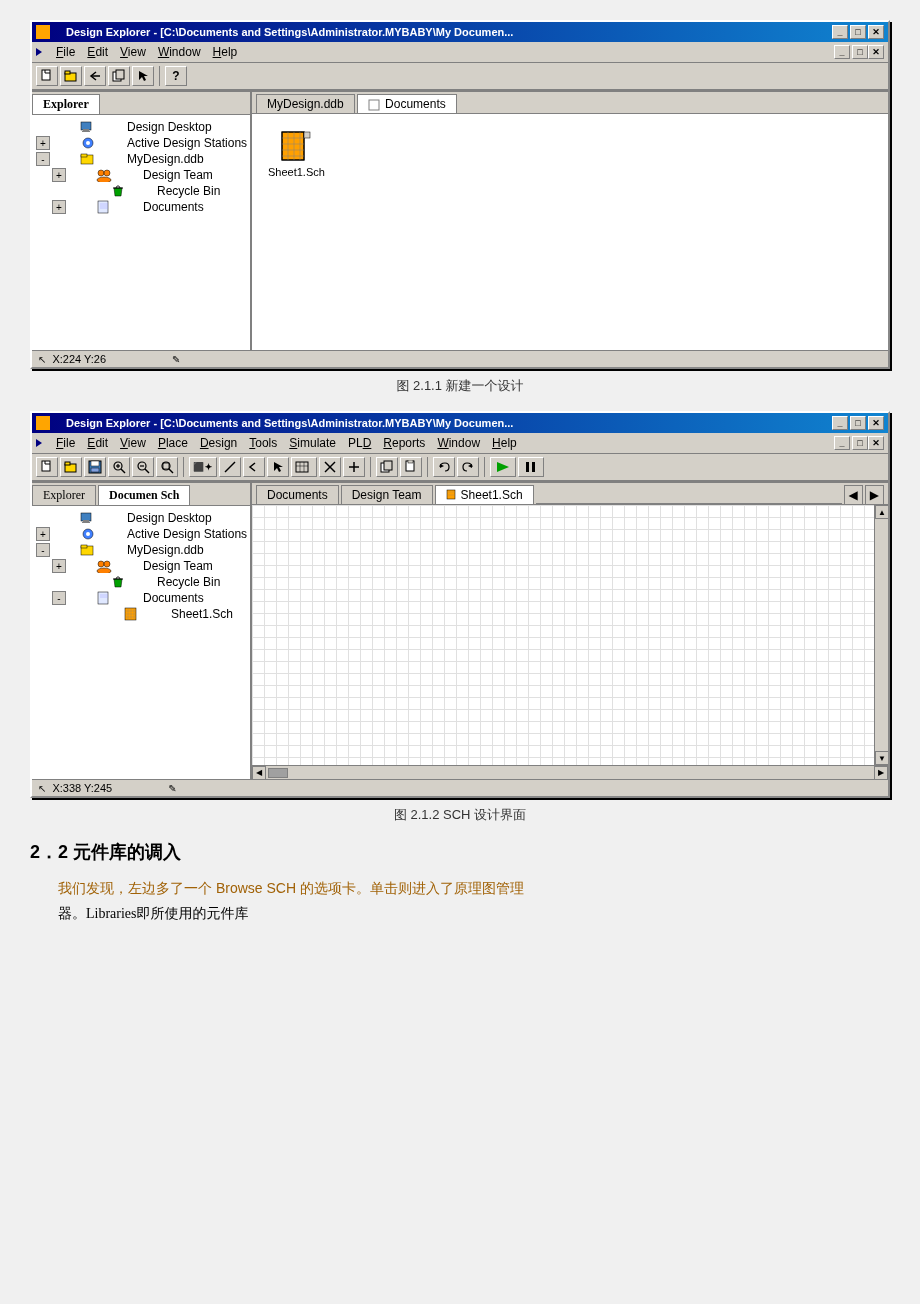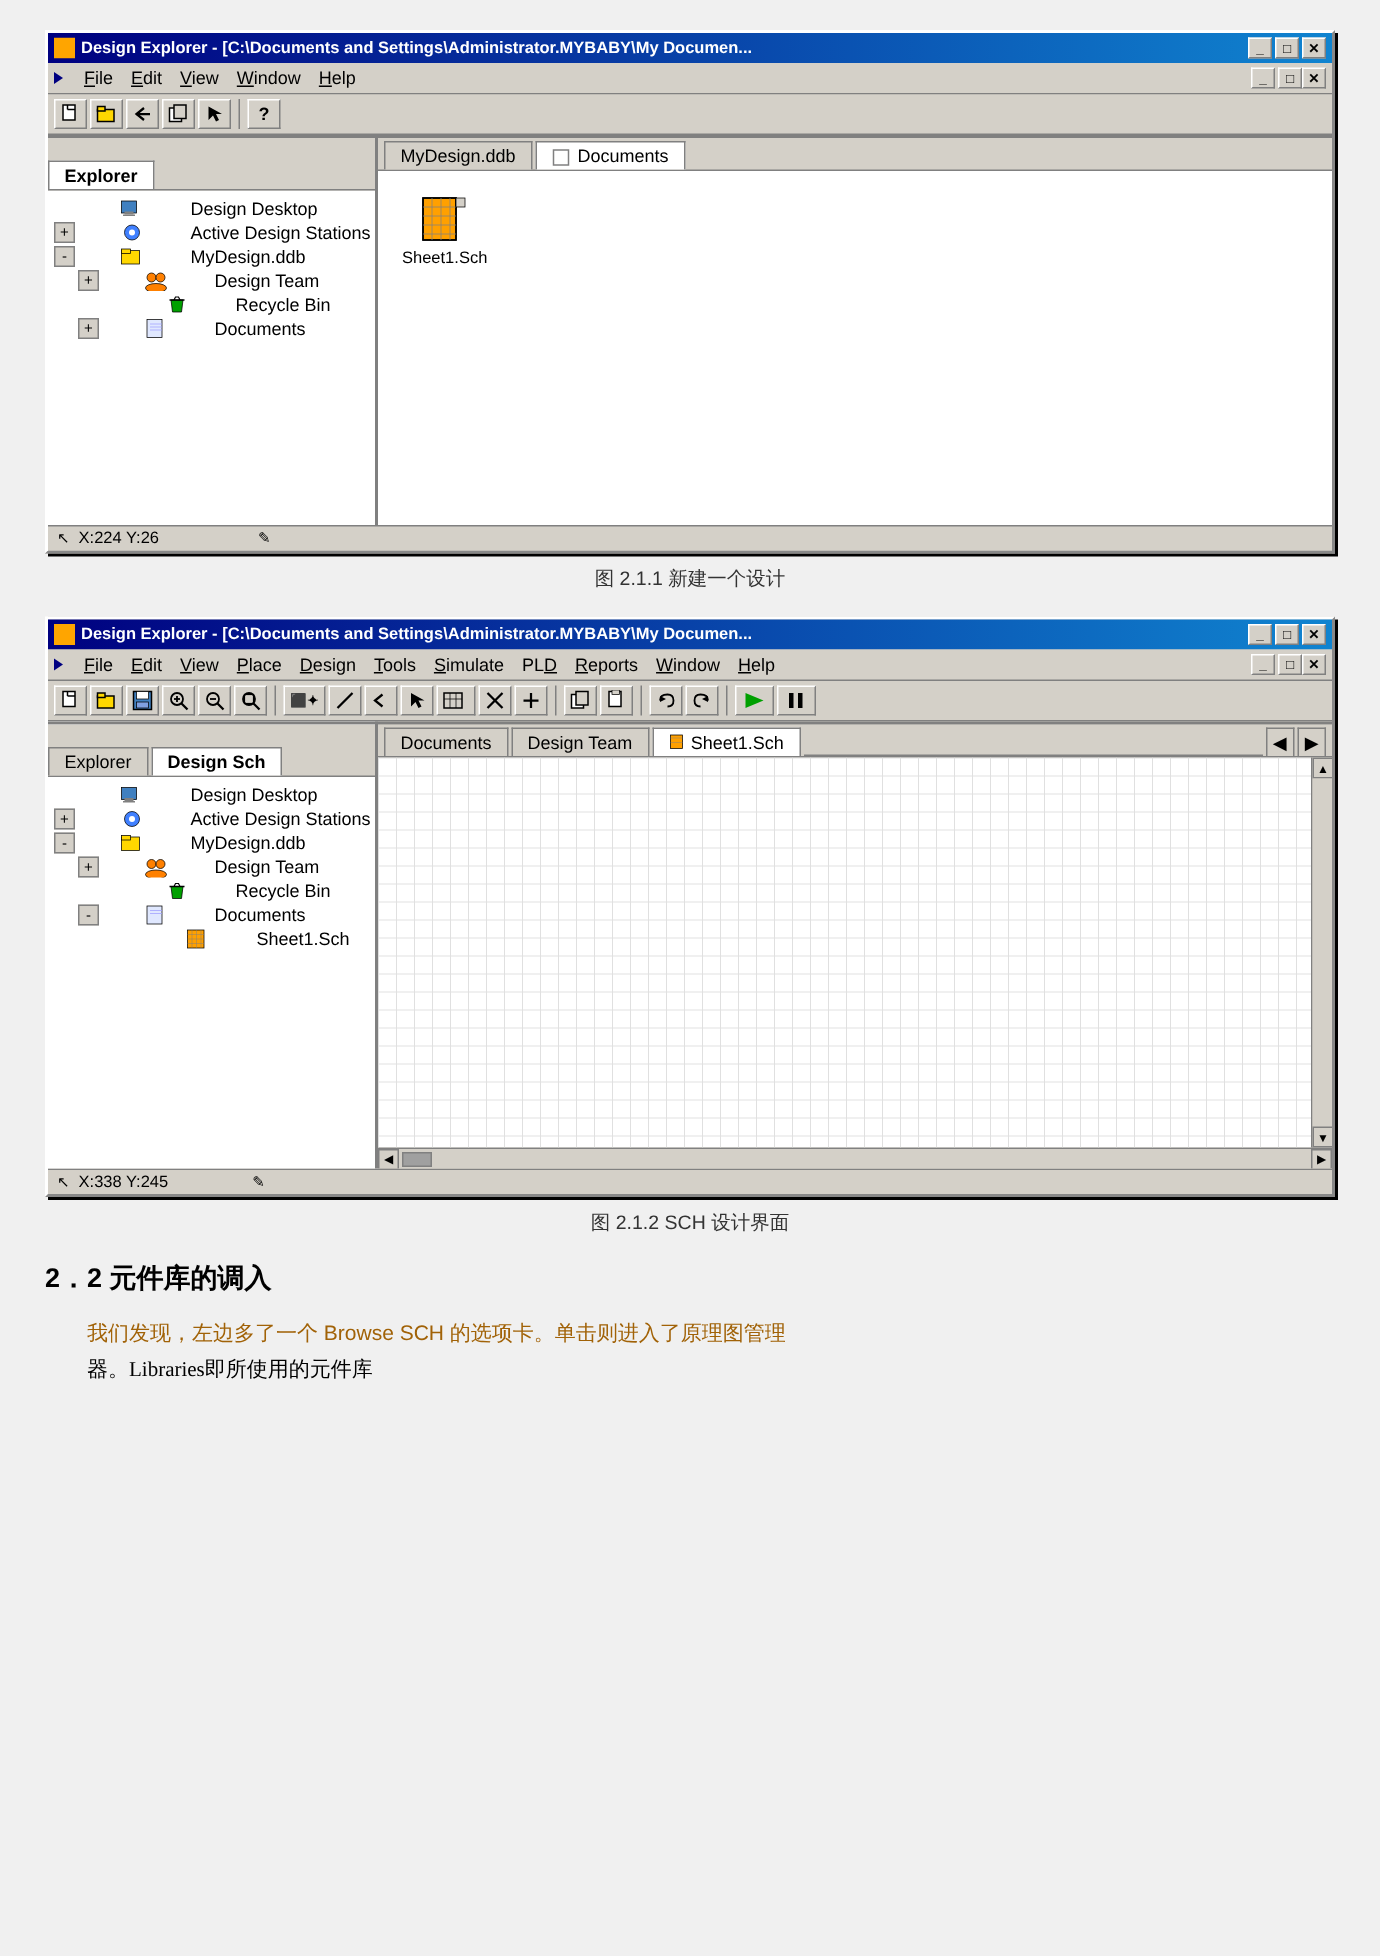--- a/index.html
+++ b/index.html
@@ -36,21 +36,21 @@
       padding: 3px 4px;
       display: flex;
       align-items: center;
       justify-content: space-between;
       font-family: 'MS Sans Serif', Arial, sans-serif;
     }
 
     .win-titlebar-left {
       display: flex;
       align-items: center;
-      gap: 4px;
+      gap: 16px;
       overflow: hidden;
     }
 
     .win-titlebar-icon {
       width: 14px;
       height: 14px;
       background: #ffa500;
       display: inline-block;
     }
 
@@ -162,21 +162,22 @@
     }
 
     .panel-tab {
       padding: 2px 10px;
       font-size: 12px;
       border: 1px solid #808080;
       border-bottom: none;
       background: #d4d0c8;
       cursor: pointer;
       margin-right: 2px;
-      margin-top: 15px;
+      margin-top: 2px;
+      font-family: Liberation Serif, serif;
     }
 
     .panel-tab.active {
       background: #fff;
       border-bottom-color: #fff;
       z-index: 1;
       font-weight: bold;
     }
 
     .tree-view {
@@ -696,21 +697,21 @@
               <rect x="10" y="2" width="3" height="10" fill="#000"></rect>
             </svg>
         </div>
       </div>
 
       <div class="win-main" style="min-height:290px;">
 
         <div class="left-panel">
           <div class="panel-tabs">
             <div class="panel-tab">Explorer</div>
-            <div class="panel-tab active">Design Sch</div>
+            <div class="panel-tab active">Documen Sch</div>
           </div>
           <div class="tree-view">
 
             <div class="tree-item">
               <span class="tree-expand" style="visibility:hidden;">+</span>
               <span class="tree-icon">
                 <svg width="16" height="14" viewBox="0 0 16 14">
                     <rect x="1" y="2" width="10" height="8" fill="#4080c0" stroke="#000" stroke-width="0.5"></rect>
                     <rect x="3" y="9" width="6" height="2" fill="#808080"></rect>
                     <rect x="2" y="11" width="8" height="1" fill="#808080"></rect>

